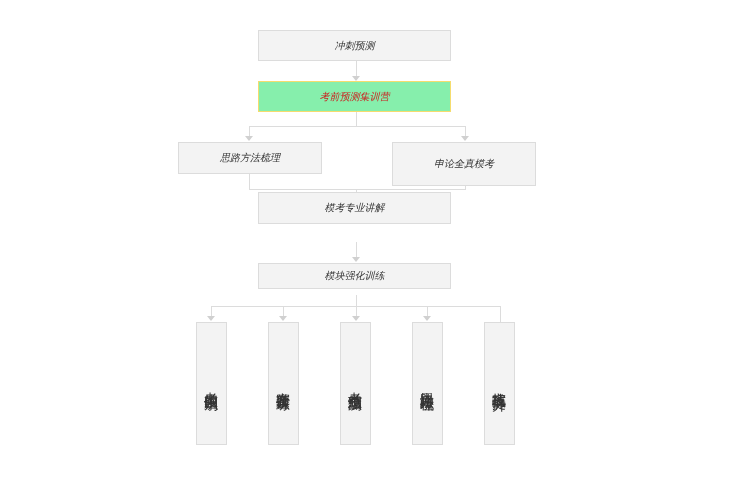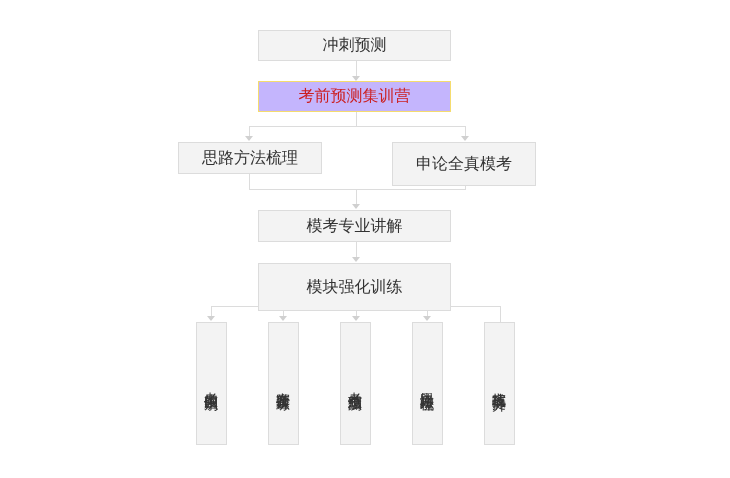--- a/index.html
+++ b/index.html
@@ -3,25 +3,25 @@
 <meta charset="utf-8">
 <style>
   html, body { margin: 0; padding: 0; }
   body {
     width: 730px; height: 478px; background: #ffffff; position: relative; overflow: hidden;
     font-family: "DejaVu Sans", "Liberation Sans", sans-serif;
   }
   .box {
     position: absolute; box-sizing: border-box;
     background: #f3f3f3; border: 1px solid #dcdcdc;
-    color: #333333; font-size: 16px;
-    display: flex; align-items: center; justify-content: center;
+    color: #333333; font-size: 10px;
+    display: flex; align-items: center; justify-content: center; font-style: italic;
   }
   .box.highlight {
-    background: #c4b5fd; border: 1px solid #f5dc6e; color: #cc1f1f;
+    background: #86efac; border: 1px solid #f5dc6e; color: #cc1f1f;
   }
   .vbox {
     position: absolute; box-sizing: border-box;
     background: #f3f3f3; border: 1px solid #dcdcdc;
     color: #333333; font-size: 14px;
     display: flex; align-items: center; justify-content: center;
     writing-mode: vertical-rl; text-orientation: upright; letter-spacing: 1px;
     line-height: 1;
   }
   .line { position: absolute; background: #dcdcdc; }
@@ -61,20 +61,20 @@
 <div class="arrow" style="left:279px;top:316px;"></div>
 <div class="arrow" style="left:352px;top:316px;"></div>
 <div class="line" style="left:427px;top:306px;width:1px;height:11px;"></div>
 <div class="arrow" style="left:423px;top:316px;"></div>
 <div class="line" style="left:500px;top:306px;width:1px;height:16px;"></div>
 
 <div class="box" style="left:258px;top:30px;width:193px;height:31px;">冲刺预测</div>
 <div class="box highlight" style="left:258px;top:81px;width:193px;height:31px;">考前预测集训营</div>
 <div class="box" style="left:178px;top:142px;width:144px;height:32px;">思路方法梳理</div>
 <div class="box" style="left:392px;top:142px;width:144px;height:44px;">申论全真模考</div>
-<div class="box" style="left:258px;top:210px;width:193px;height:32px;text-align:center;">模考专业讲解</div>
-<div class="box" style="left:258px;top:263px;width:193px;height:48px;">模块强化训练</div>
+<div class="box" style="left:258px;top:192px;width:193px;height:32px;text-align:center;">模考专业讲解</div>
+<div class="box" style="left:258px;top:263px;width:193px;height:26px;">模块强化训练</div>
 
 <div class="vbox" style="left:196px;top:322px;width:31px;height:123px;">考生问题识别</div>
 <div class="vbox" style="left:268px;top:322px;width:31px;height:123px;">密卷套题讲练</div>
 <div class="vbox" style="left:340px;top:322px;width:31px;height:123px;">考点总结预测</div>
 <div class="vbox" style="left:412px;top:322px;width:31px;height:123px;">思路方法梳理</div>
 <div class="vbox" style="left:484px;top:322px;width:31px;height:123px;">实战技巧提升</div>
 
 </body></html>

